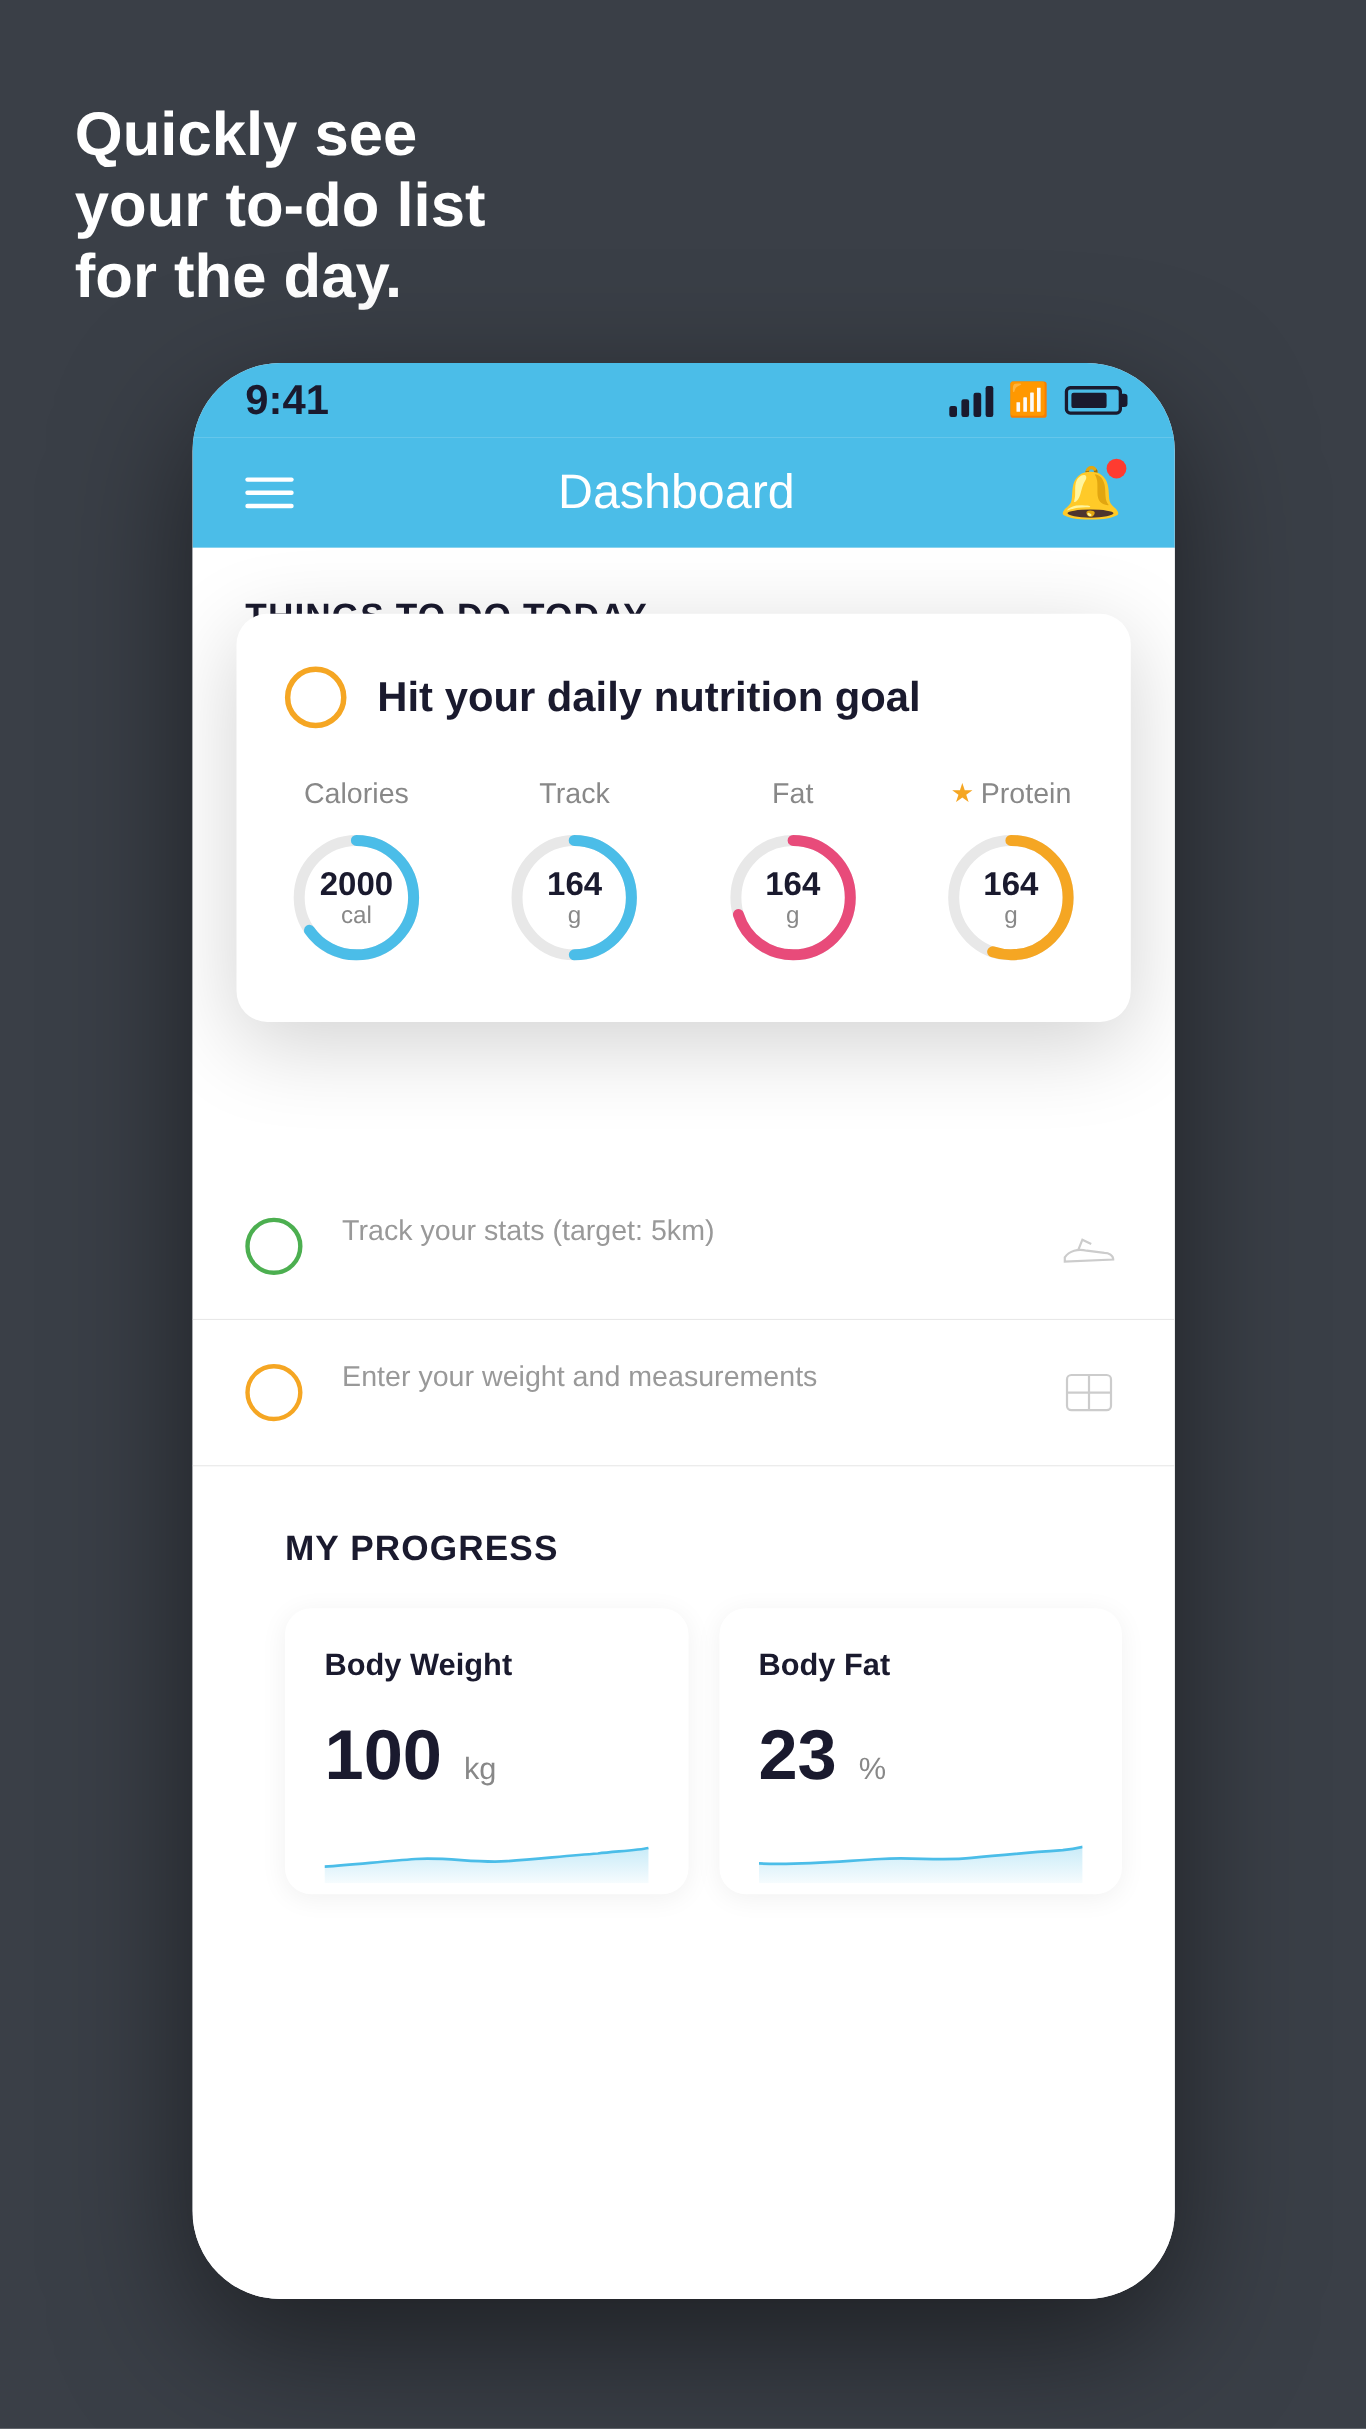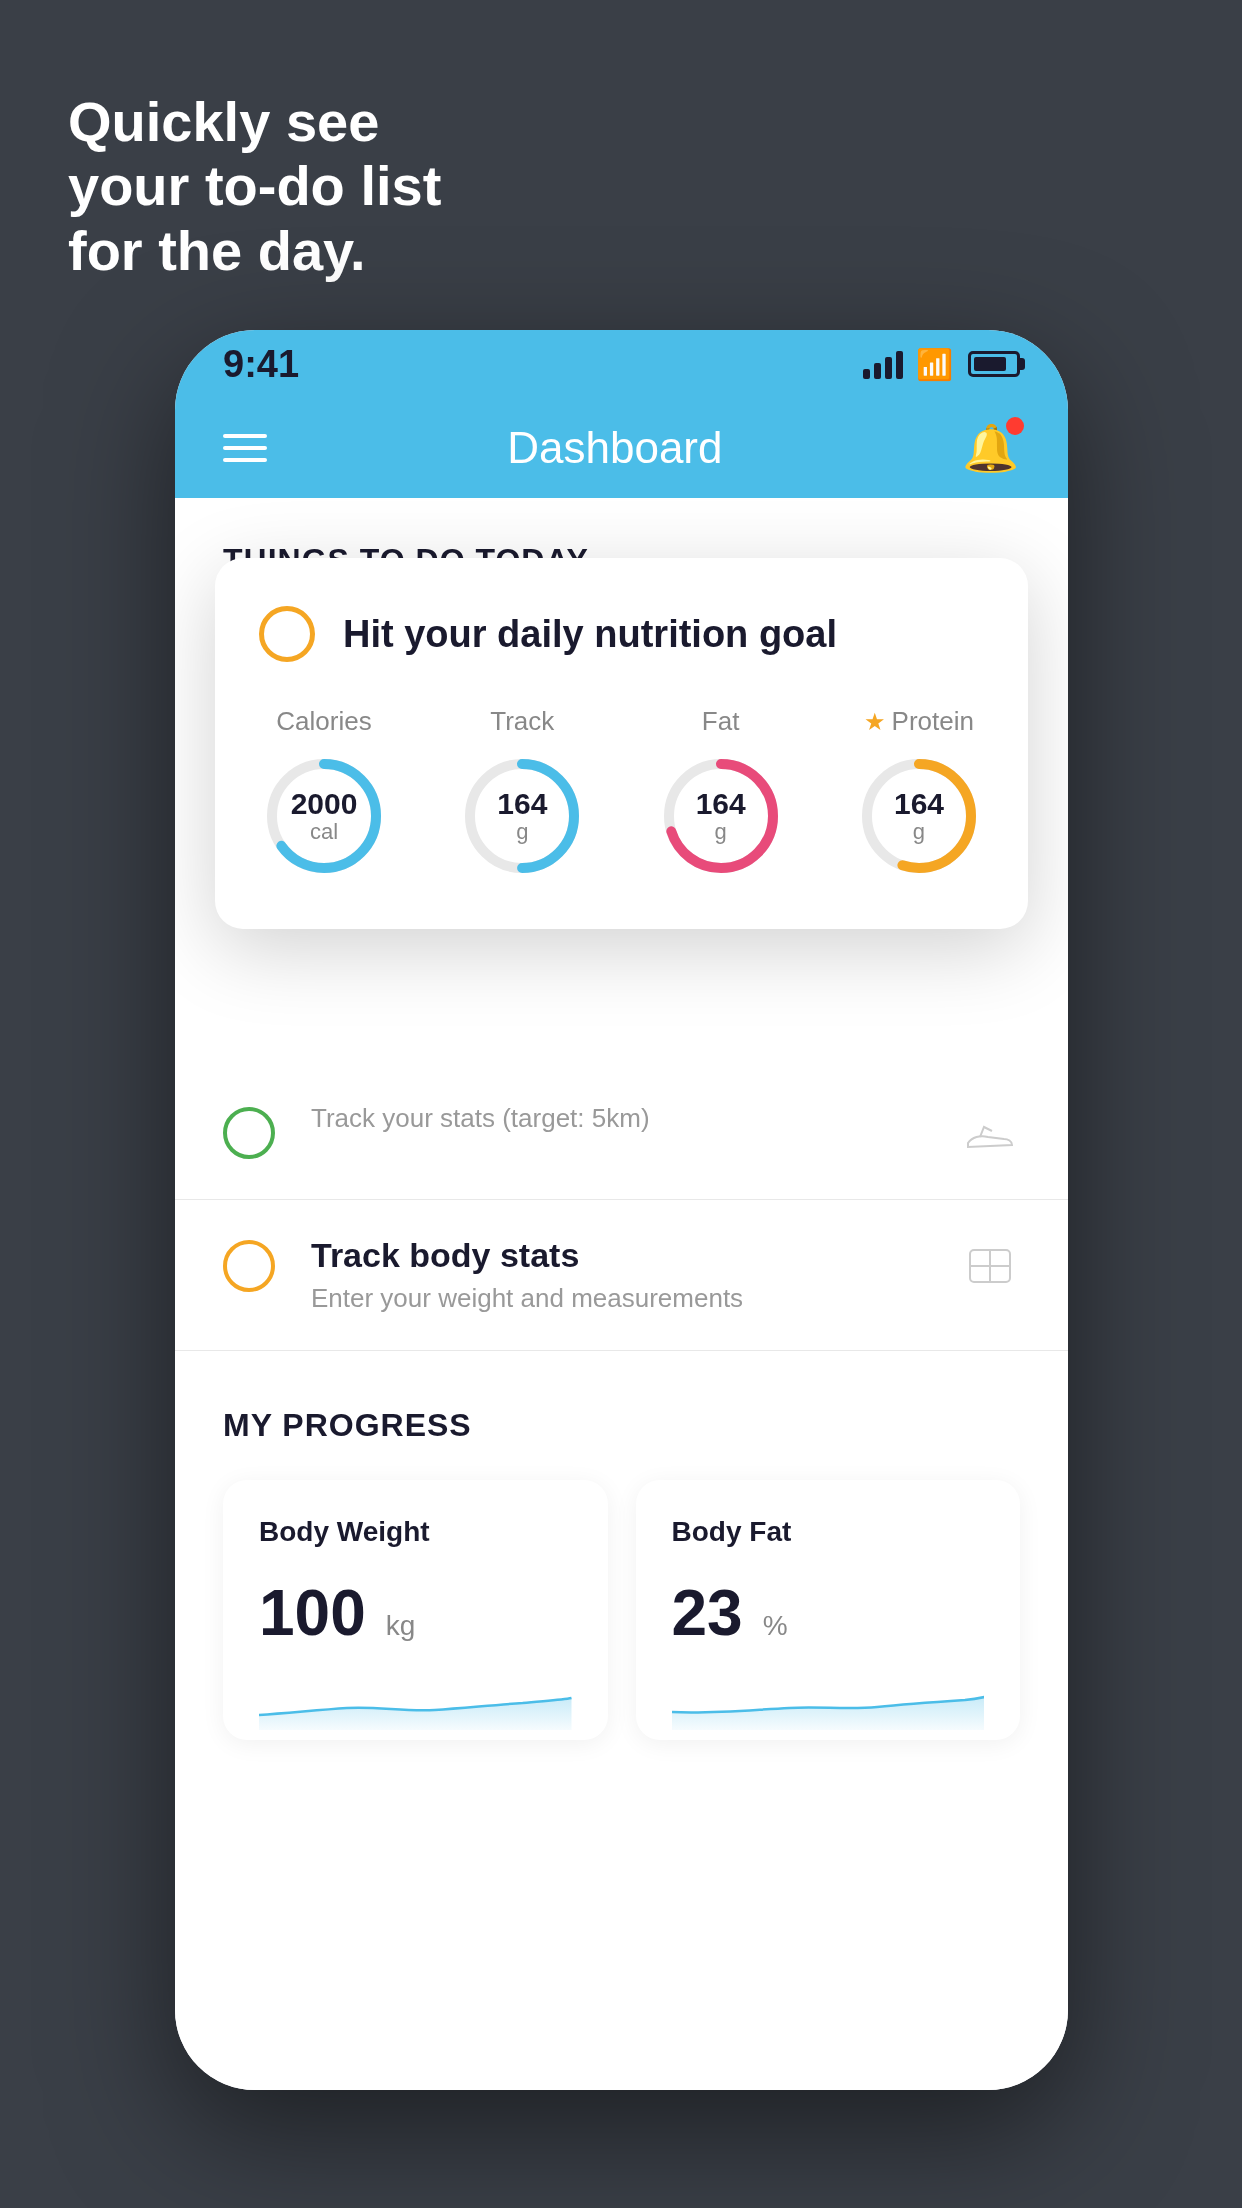--- a/index.html
+++ b/index.html
@@ -302,20 +302,21 @@
       width: 52px;
       height: 52px;
       stroke: #ccc;
       fill: none;
       stroke-width: 2;
     }
 
     
     .progress-section {
       padding: 56px 48px 0;
+      margin-left: 36px;
     }
     .progress-header {
       font-size: 32px;
       font-weight: 800;
       color: #1a1a2e;
       letter-spacing: 1px;
       text-transform: uppercase;
       margin-bottom: 36px;
     }
     .progress-cards {
@@ -487,21 +488,20 @@
           <svg viewBox="0 0 52 52">
             <path d="M4 36 C8 30, 16 28, 24 30 L40 32 C44 32, 48 34, 48 38 L4 40 Z" stroke="#ccc" stroke-width="2" fill="none"></path>
             <path d="M16 30 L20 20 L28 24" stroke="#ccc" stroke-width="2" fill="none"></path>
           </svg>
         </div>
       </div>
 
       <div class="todo-item">
         <div class="todo-circle yellow"></div>
         <div class="todo-text-block">
-          <div class="todo-title">Track body stats</div>
           <div class="todo-subtitle">Enter your weight and measurements</div>
         </div>
         <div class="todo-icon">
           <svg viewBox="0 0 52 52">
             <rect x="6" y="10" width="40" height="32" rx="4" stroke="#ccc" stroke-width="2" fill="none"></rect>
             <line x1="6" y1="26" x2="46" y2="26" stroke="#ccc" stroke-width="2"></line>
             <line x1="26" y1="10" x2="26" y2="42" stroke="#ccc" stroke-width="2"></line>
           </svg>
         </div>
       </div>

